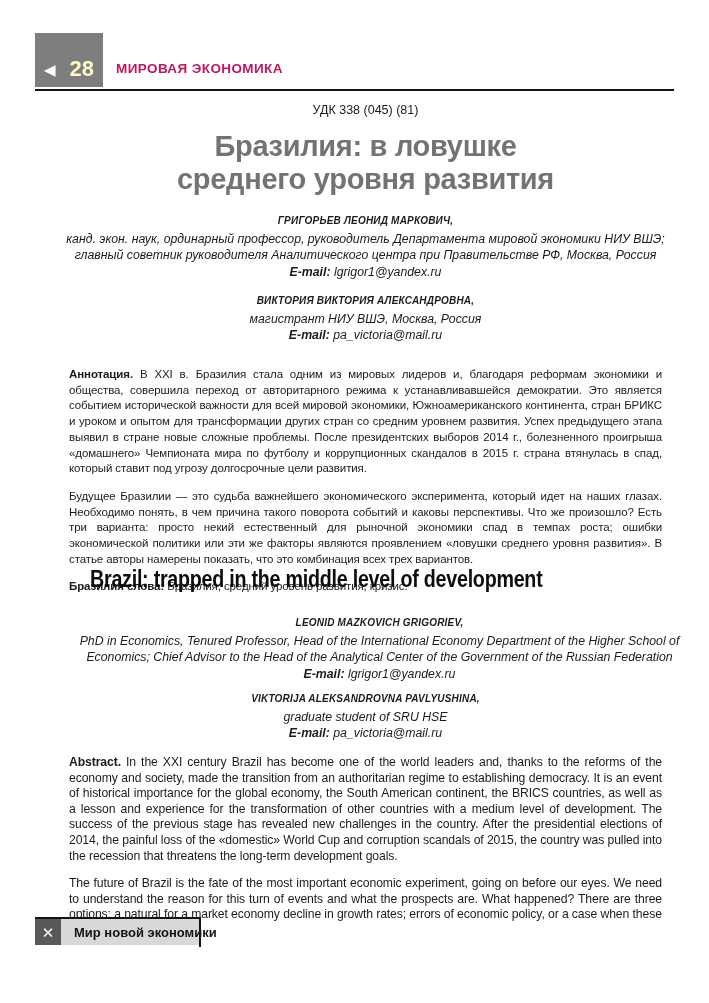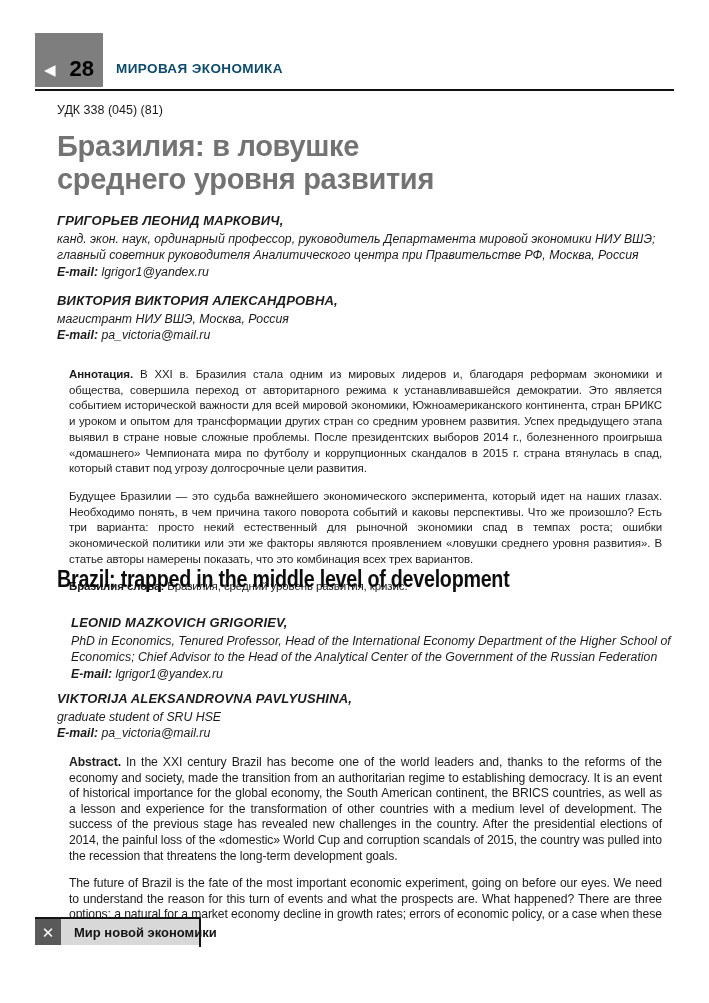--- a/index.html
+++ b/index.html
@@ -9,38 +9,38 @@
     color:#1b1b1b;overflow:hidden;
     -webkit-font-smoothing:antialiased;
   }
   
   .page-tab{
     position:absolute;left:35px;top:33px;width:68px;height:54px;
     background:#7e7e7e;display:flex;align-items:flex-end;justify-content:space-between;
     padding:0 9px 7px 9px;box-sizing:border-box;
   }
   .back-arrow{color:#ffffff;font-size:15px;line-height:1;padding-bottom:3px;}
-  .page-num{color:#000000;font-weight:bold;font-size:22px;line-height:1;}
+  .page-num{color:#fef9c3;font-weight:bold;font-size:22px;line-height:1;}
   .section-title{
     position:absolute;left:116px;top:61px;font-size:13.5px;font-weight:bold;
-    letter-spacing:.4px;color:#0c4a6e;
+    letter-spacing:.4px;color:#be185d;
   }
   .header-rule{position:absolute;left:35px;top:89px;width:639px;height:2px;background:#111111;}
   
   .content{position:absolute;left:57px;top:103px;width:617px;}
-  .abs{position:absolute;left:0;width:617px;}
+  .abs{position:absolute;left:0;width:617px;text-align:center;}
   .udc{top:0;font-size:12.5px;}
   .title-ru{top:27px;font-size:29px;line-height:33px;font-weight:bold;color:#737373;letter-spacing:-0.3px;}
   .title-en-wrap{top:462px;}
   .title-en{
     display:inline-block;font-size:24px;font-weight:bold;color:#0d0d0d;white-space:nowrap;
     transform:scaleX(.82);transform-origin:left center;letter-spacing:-0.3px;
   }
   .author{font-size:12.3px;line-height:16.5px;font-style:italic;}
-  .author .a-name{font-weight:bold;font-size:13px;letter-spacing:.2px;margin-bottom:1px;}
+  .author .a-name{font-weight:bold;font-size:10px;letter-spacing:.2px;margin-bottom:1px;}
   .author .a-mail b{font-weight:bold;}
   .author-ru-1{top:110px;}
   .author-ru-2{top:190px;}
   .author-en-1{top:512px;margin-left:14px;}
   .author-en-2{top:588px;}
   .abstract{font-size:11.5px;line-height:15.7px;text-align:justify;letter-spacing:-0.1px;}
   .abstract p{margin:12px;}
   .abstract b{font-weight:bold;}
   .abstract-ru{top:252px;}
   .abstract-en{top:640px;font-size:12.2px;line-height:15.6px;}

